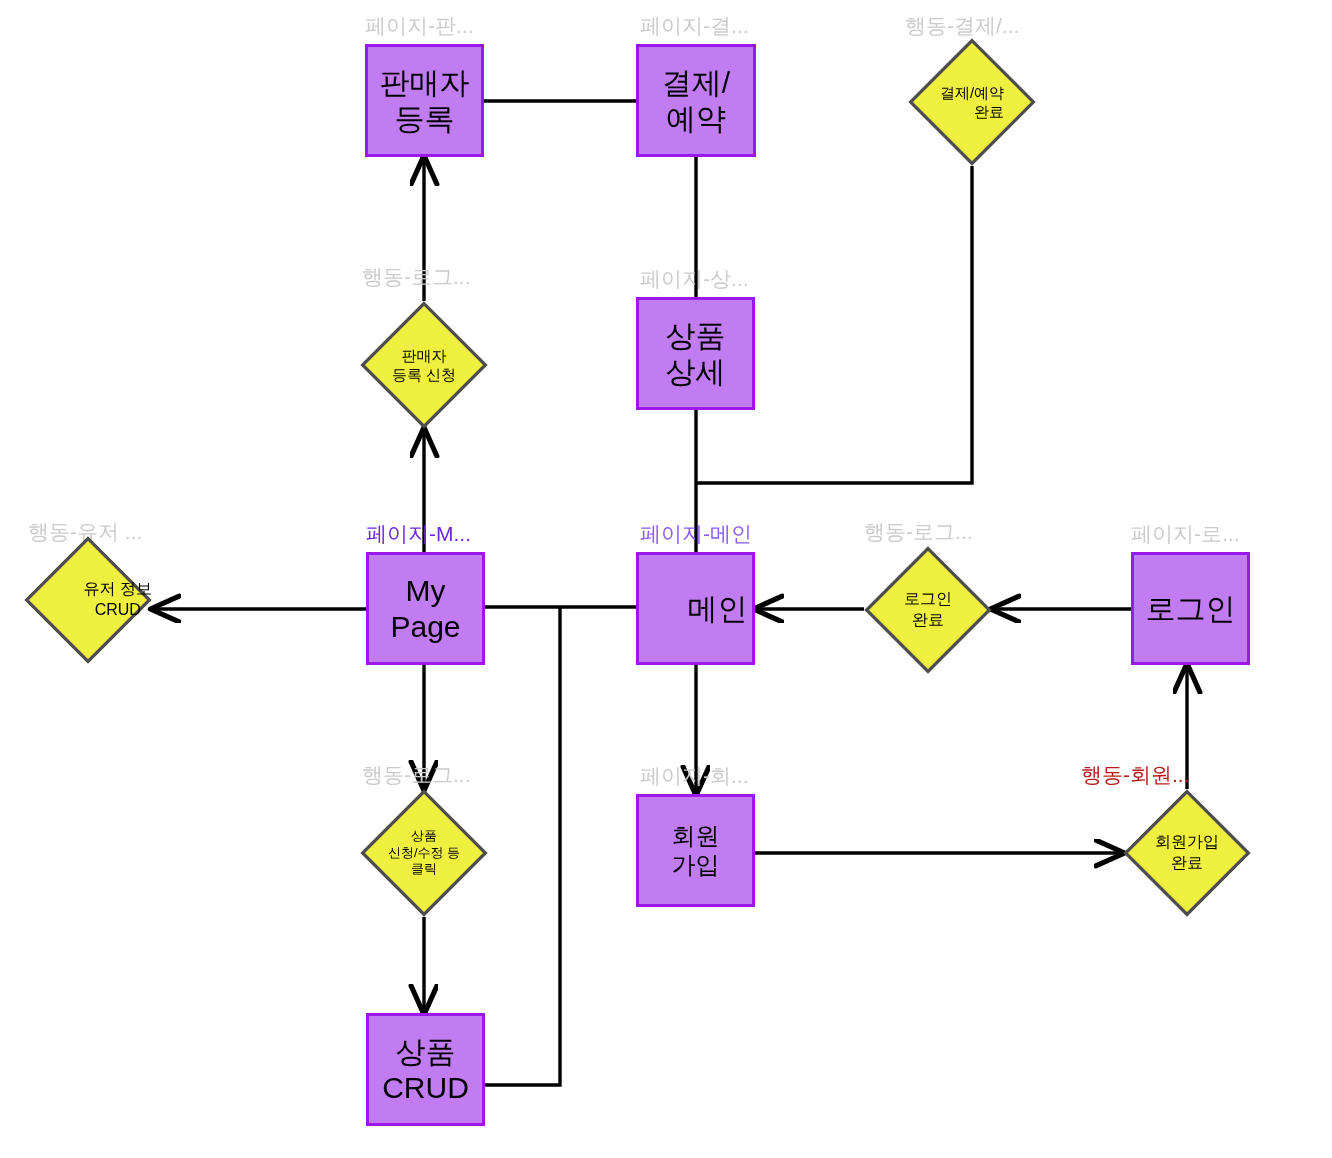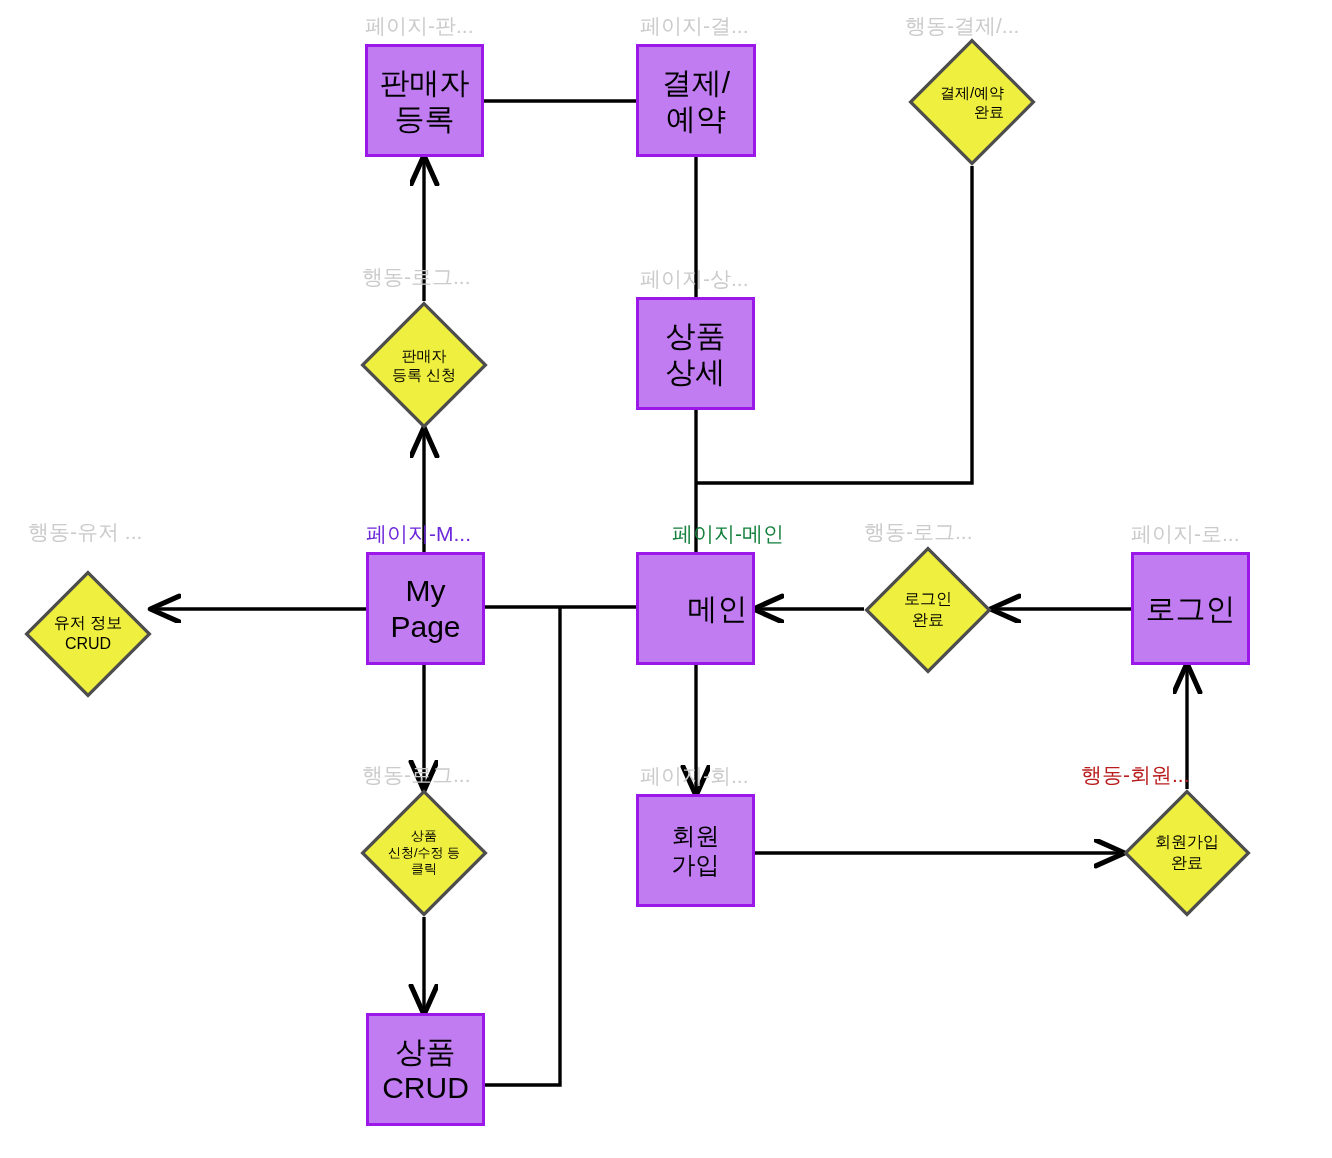--- a/index.html
+++ b/index.html
@@ -78,31 +78,31 @@
         <svg class="dshape" viewBox="0 0 100 100" preserveAspectRatio="none">
           <polygon points="50,2 98,50 50,98 2,50" fill="#EFEF3F" stroke="#4D4D4D" stroke-width="3.2" vector-effect="non-scaling-stroke"></polygon>
         </svg>
         <div class="dlabel" style="font-size: 15px;">판매자
 등록 신청</div>
       </div>
       <div class="caption" style="left: 640px; top: 265px; color: rgb(203, 203, 203);">페이지-상...</div>
       <div class="node node-box" style="left: 636px; top: 297px; width: 119px; height: 113px; background: rgb(192, 124, 240); border-color: rgb(155, 24, 232); font-size: 30px;"><span>상품
 상세</span></div>
       <div class="caption" style="left: 28px; top: 518px; color: rgb(203, 203, 203);">행동-유저 ...</div>
-      <div class="node node-diamond" style="left: 24px; top: 570px; width: 128px; height: 128px;">
+      <div class="node node-diamond" style="left: 24px; top: 536px; width: 128px; height: 128px; justify-content: flex-end;">
         <svg class="dshape" viewBox="0 0 100 100" preserveAspectRatio="none">
           <polygon points="50,2 98,50 50,98 2,50" fill="#EFEF3F" stroke="#4D4D4D" stroke-width="3.2" vector-effect="non-scaling-stroke"></polygon>
         </svg>
         <div class="dlabel" style="font-size: 16px;">유저 정보
 CRUD</div>
       </div>
       <div class="caption" style="left: 366px; top: 520px; color: #6d28d9;">페이지-M...</div>
       <div class="node node-box" style="left: 366px; top: 552px; width: 119px; height: 113px; background: rgb(192, 124, 240); border-color: rgb(155, 24, 232); font-size: 30px;"><span>My
 Page</span></div>
-      <div class="caption" style="left: 640px; top: 520px; color: #15803d; margin-left: 32px;">페이지-메인</div>
+      <div class="caption" style="left: 640px; top: 520px; color: #8b5cf6;">페이지-메인</div>
       <div class="node node-box" style="left: 636px; top: 552px; width: 119px; height: 113px; background: rgb(192, 124, 240); border-color: rgb(155, 24, 232); font-size: 30px; padding-left: 44px;"><span>메인</span></div>
       <div class="caption" style="left: 864px; top: 518px; color: rgb(203, 203, 203);">행동-로그...</div>
       <div class="node node-diamond" style="left: 864px; top: 546px; width: 128px; height: 128px;">
         <svg class="dshape" viewBox="0 0 100 100" preserveAspectRatio="none">
           <polygon points="50,2 98,50 50,98 2,50" fill="#EFEF3F" stroke="#4D4D4D" stroke-width="3.2" vector-effect="non-scaling-stroke"></polygon>
         </svg>
         <div class="dlabel" style="font-size: 16px;">로그인
 완료</div>
       </div>
       <div class="caption" style="left: 1131px; top: 520px; color: rgb(203, 203, 203);">페이지-로...</div>

